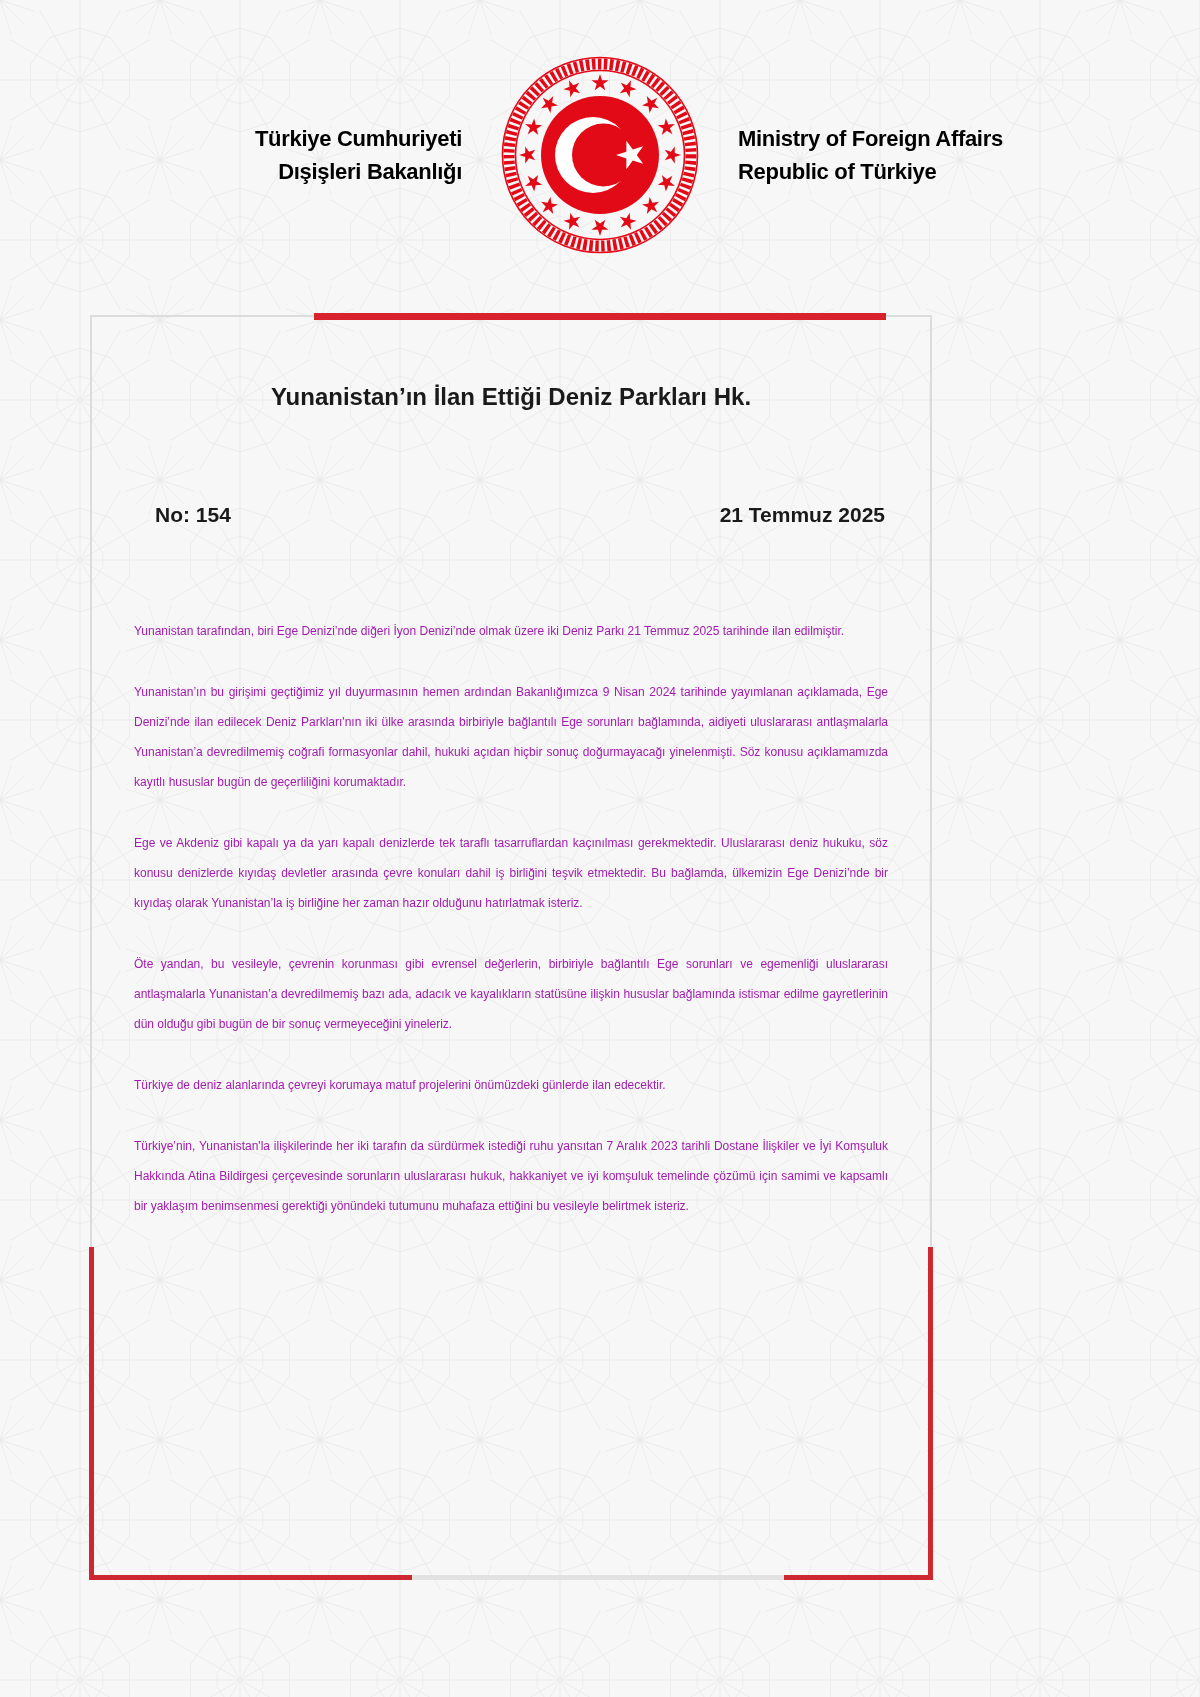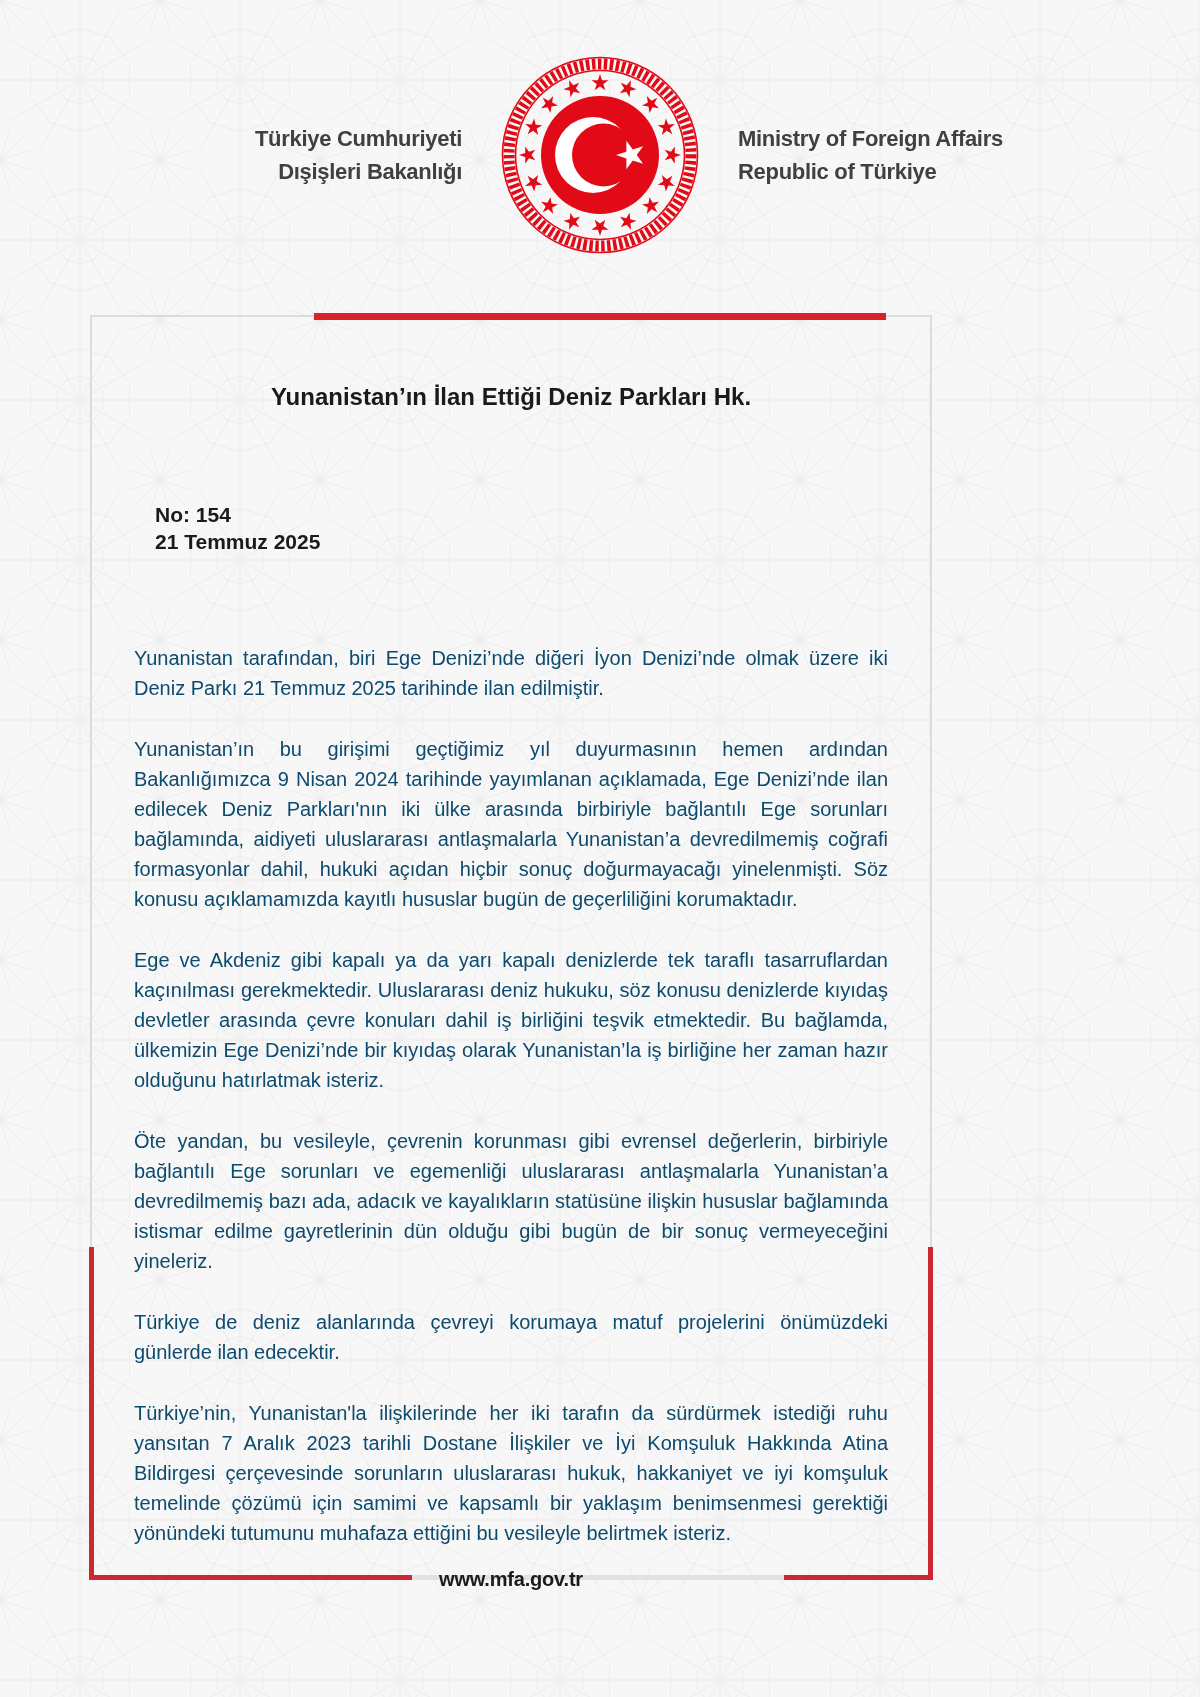--- a/index.html
+++ b/index.html
@@ -6,21 +6,21 @@
   .page{
     position:relative;width:1200px;height:1697px;overflow:hidden;
     font-family:"Liberation Sans","DejaVu Sans",sans-serif;color:#1c1c1c;
   }
   .bg{position:absolute;inset:0;z-index:0;}
   
   .letterhead{
     position:absolute;top:52px;left:0;width:1200px;height:206px;
     display:flex;align-items:center;z-index:2;
   }
-  .org{flex:1;font-size:22px;font-weight:700;letter-spacing:-0.3px;line-height:33px;color:#404040;}
+  .org{flex:1;font-size:22px;font-weight:700;letter-spacing:-0.3px;line-height:33px;color:#000000;}
   .org-tr{text-align:right;}
   .org-en{text-align:left;}
   .emblem{width:200px;height:200px;margin:0 38px;flex:0 0 auto;}
   
   .frame{
     position:absolute;left:90px;top:315px;width:842px;height:1263px;
     border:2px solid #dcdcdc;border-bottom:none;box-sizing:border-box;z-index:1;
   }
   .top-rule{position:absolute;top:-4px;left:222px;width:572px;height:7px;background:#d7222b;}
   .red-side{position:absolute;width:5px;height:333px;bottom:-2px;background:#cd2731;}
@@ -34,25 +34,25 @@
     position:absolute;left:0;right:0;bottom:-13px;text-align:center;
     font-size:20px;font-weight:700;letter-spacing:-0.2px;color:#1b1b1b;z-index:3;
   }
   
   h1.title{
     margin:64px 0 0;text-align:center;font-size:24px;font-weight:700;
     line-height:32px;color:#1a1a1a;
   }
   .meta{
     margin-top:88px;display:flex;justify-content:space-between;
-    padding:0 45px 0 63px;font-size:21px;font-weight:700;line-height:27px;color:#1a1a1a;flex-direction:column;
+    padding:0 45px 0 63px;font-size:21px;font-weight:700;line-height:27px;color:#1a1a1a;
   }
   .bodytext{margin-top:88px;padding:0 42px;}
   .bodytext p{
-    margin:0 0 31px;font-size:20px;line-height:30px;text-align:justify;color:#0c4a6e;
+    margin:0 0 31px;font-size:12px;line-height:30px;text-align:justify;color:#a21caf;
   }
 </style>
 </head>
 <body>
 
 <div class="page">
 
   <svg class="bg" width="1200" height="1697" aria-hidden="true">
     <defs>
       <pattern id="geo" width="160" height="160" patternUnits="userSpaceOnUse">
@@ -162,16 +162,15 @@
 
     <div class="red-side left"></div>
     <div class="red-side right"></div>
 
     <div class="bottom-rule">
       <span class="seg-red-l"></span>
       <span class="seg-gray"></span>
       <span class="seg-red-r"></span>
     </div>
 
-    <div class="site">www.mfa.gov.tr</div>
   </section>
 
 </div>
 
 </body></html>

